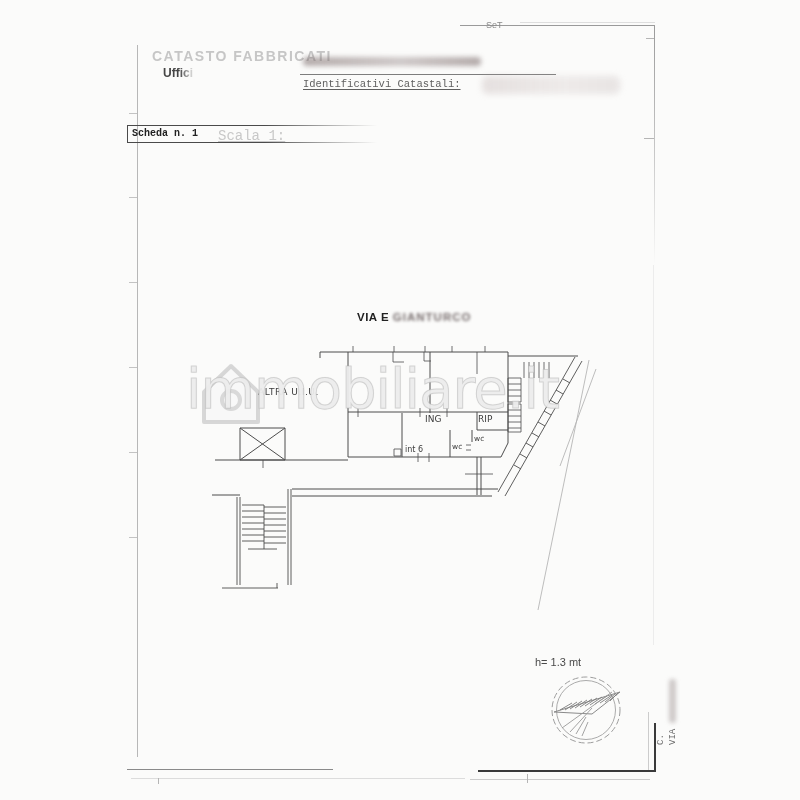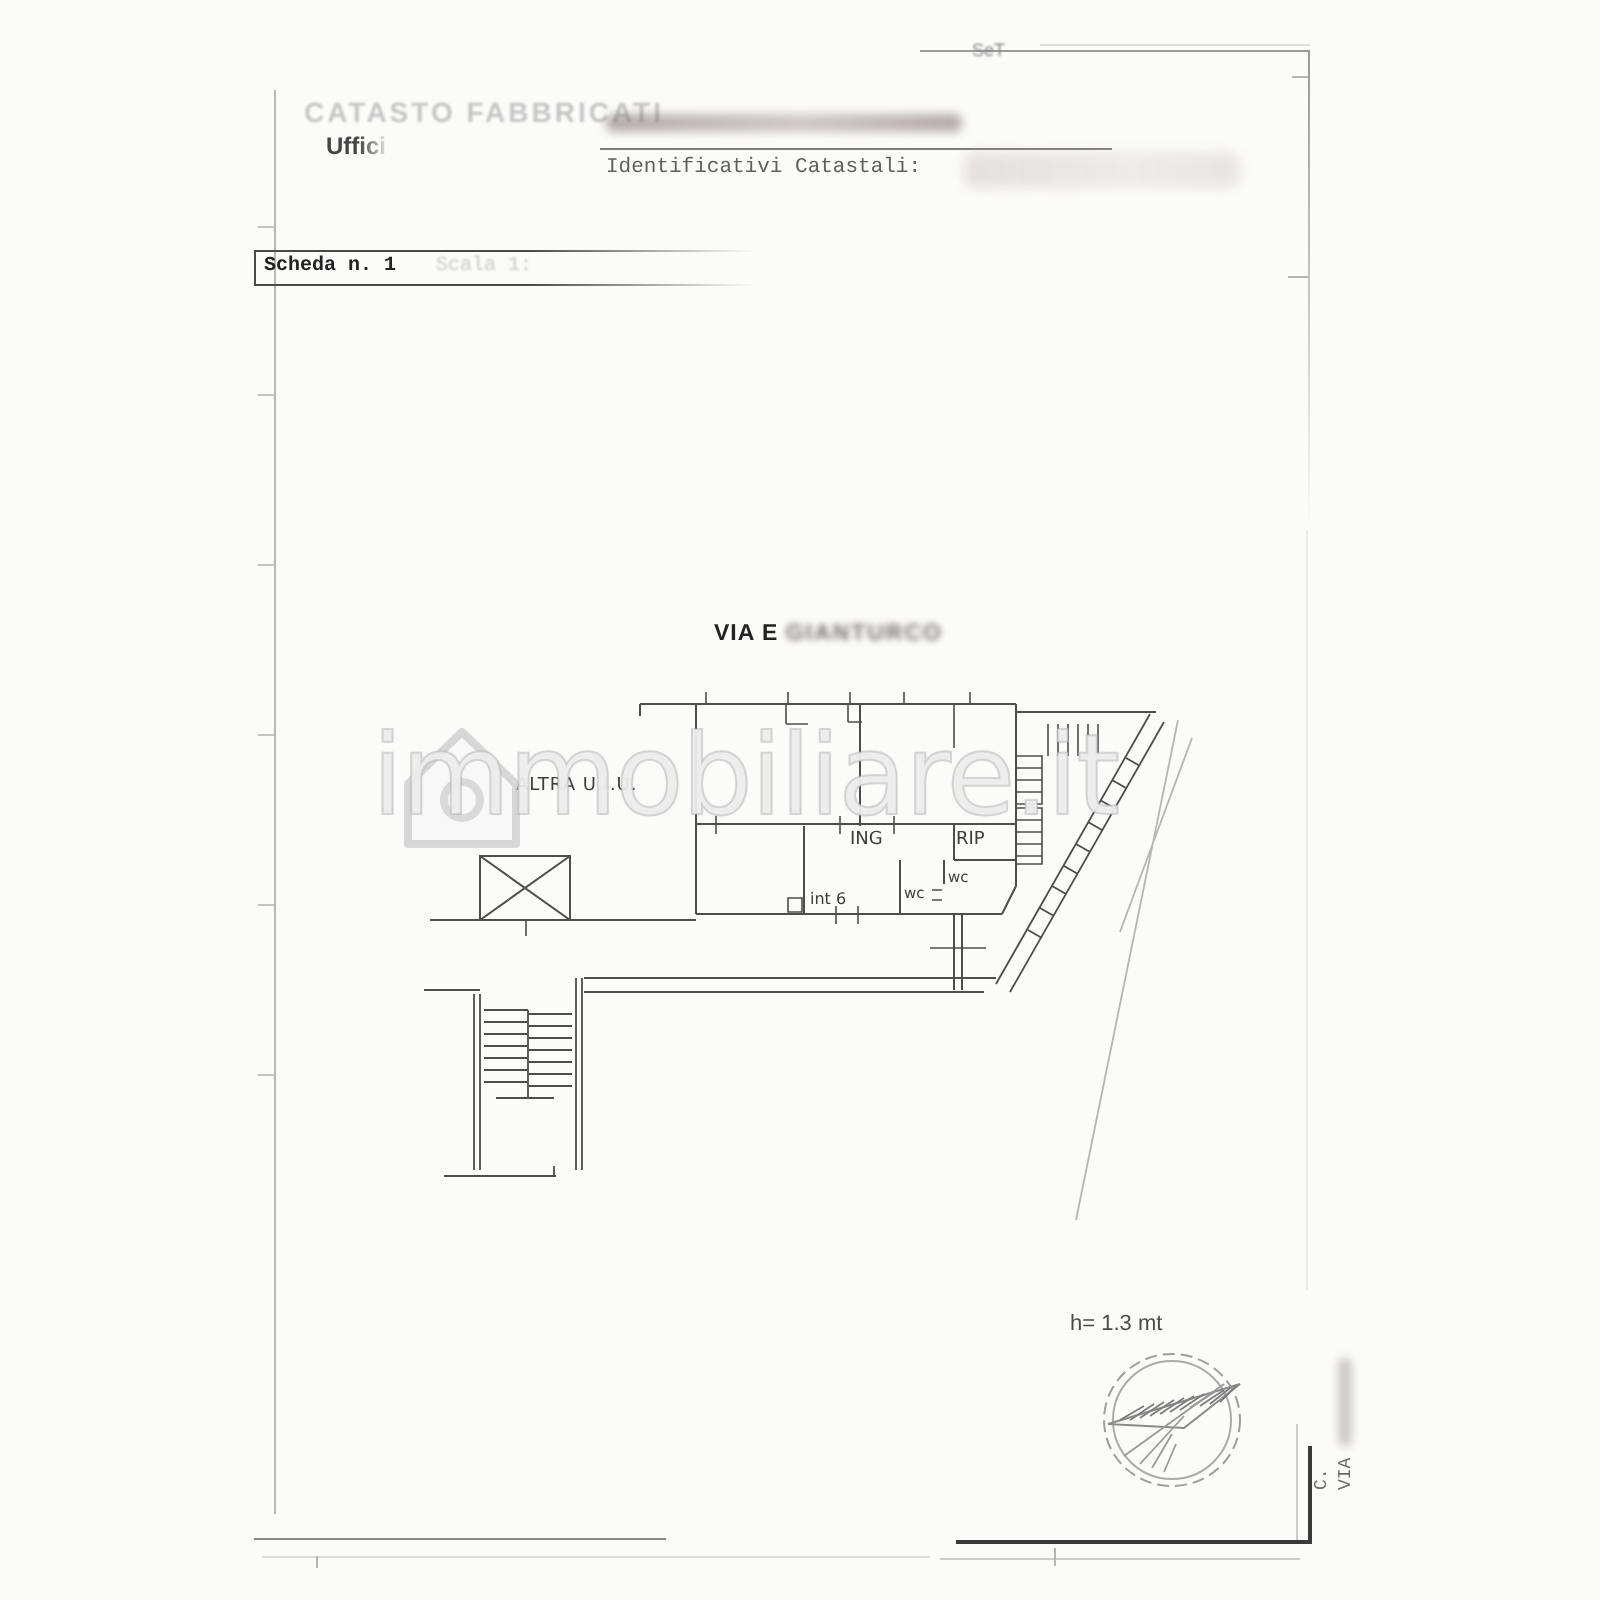--- a/index.html
+++ b/index.html
@@ -28,34 +28,34 @@
   .registry-title{left:152px;top:48px;font-size:14px;letter-spacing:1.5px;color:#c6c6c6;
                   filter:blur(.4px);font-weight:bold;}
   .office-label{left:163px;top:66px;font-size:12px;font-weight:bold;color:#454545;
                 -webkit-mask-image:linear-gradient(to right,#000 55%,rgba(0,0,0,.15));
                 mask-image:linear-gradient(to right,#000 55%,rgba(0,0,0,.15));text-align:right;}
   .corner-note{left:486px;top:20px;font-size:9px;color:#8a8a8a;filter:blur(.4px);}
   .redact1{left:303px;top:57px;width:178px;height:9px;border-radius:4px;
            background:linear-gradient(to right,rgba(122,106,106,.55),rgba(140,124,124,.40) 55%,rgba(120,104,104,.55));
            filter:blur(2.4px);}
   .hdr-line{left:300px;top:74px;width:256px;height:1px;background:#7d7d7d;}
-  .ident-label{left:303px;top:78px;font-size:10.5px;color:#5f5f5f;
+  .ident-label{left:303px;top:78px;font-size:10.5px;color:#5f5f5f;text-decoration:underline;
                text-underline-offset:2px;}
   .redact2{left:482px;top:76px;width:138px;height:18px;border-radius:6px;
            background:linear-gradient(to right,rgba(190,175,175,.35),rgba(205,192,192,.28) 60%,rgba(190,178,178,.30));
            filter:blur(3px);}
 
   
   .scheda-top{left:127px;top:125px;width:250px;height:1px;
               background:linear-gradient(to right,#4a4a4a 55%,rgba(74,74,74,0));}
   .scheda-bot{left:127px;top:142px;width:250px;height:1px;
               background:linear-gradient(to right,#4a4a4a 55%,rgba(74,74,74,0));}
   .scheda-left{left:127px;top:125px;width:1px;height:18px;background:#4a4a4a;}
   .scheda-label{left:132px;top:128px;font-size:10px;font-weight:bold;color:#222;}
-  .scala-label{left:218px;top:128px;font-size:10px;color:#c8c8c8;filter:blur(.5px);}
+  .scala-label{left:218px;top:128px;font-size:14px;color:#c8c8c8;filter:blur(.5px);text-decoration:underline;}
 
   
   .street{left:357px;top:311px;font-size:11.5px;color:#222;font-weight:bold;letter-spacing:.5px;}
   .street .blurred{color:#746a6a;filter:blur(1.7px);letter-spacing:1px;}
 
   
   .wm-text{left:186px;top:356px;font-family:"DejaVu Sans",sans-serif;font-weight:normal;
            font-size:56px;letter-spacing:-1px;color:rgba(238,238,238,.92);
            -webkit-text-stroke:1px rgba(178,178,178,.45);
            text-shadow:0 0 1px rgba(170,170,170,.35);z-index:5;}

